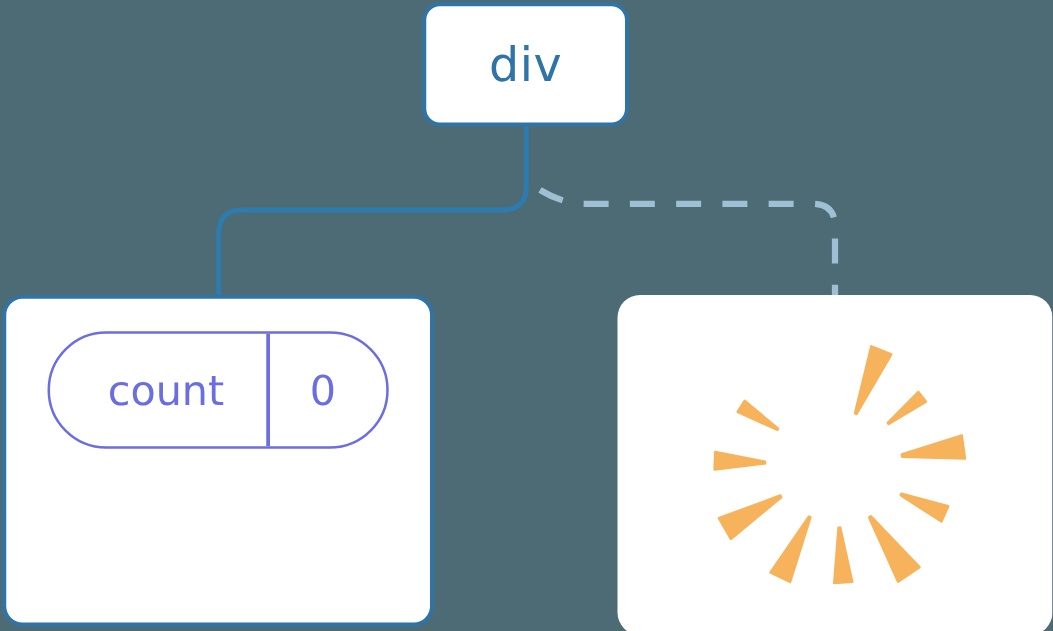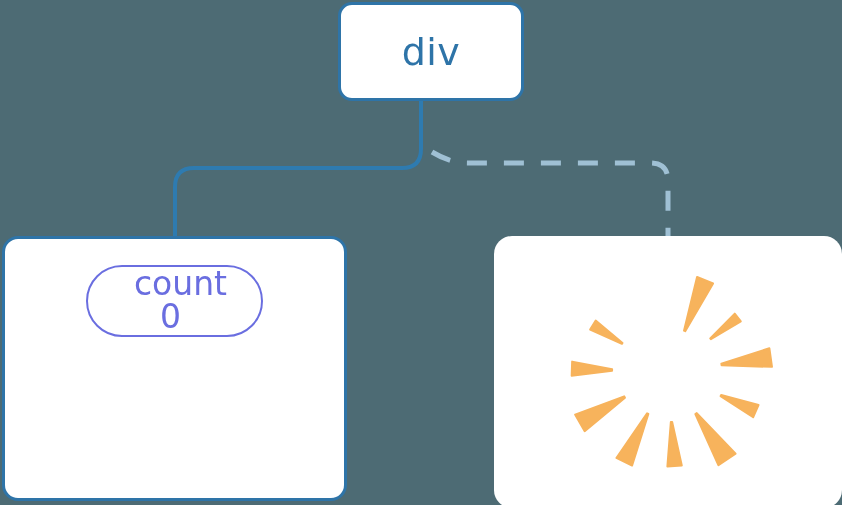--- a/index.html
+++ b/index.html
@@ -36,21 +36,21 @@
     background: #ffffff;
     box-sizing: border-box;
   }
   .node.bordered {
     border: 3px solid #2e74a8;
   }
 
   #node-div {
     left: 338px;
     top: 2px;
-    width: 186px;
+    width: 165px;
     height: 99px;
     border-radius: 14px;
     display: flex;
     align-items: center;
     justify-content: center;
   }
   #node-div .node-title {
     font-size: 38px;
     color: #2e74a8;
     letter-spacing: 0.5px;
@@ -71,28 +71,27 @@
     font-size: 35px;
     color: #2e74a8;
     margin-top: 52px;
     line-height: 1;
     letter-spacing: 0.4px;
   }
 
   
   .pill {
     margin-top: 26px;
-    height: 72px;
+    height: 94px;
     border: 2.5px solid #6a6ee0;
     border-radius: 999px;
     display: flex;
     align-items: stretch;
     box-sizing: border-box;
     background: #ffffff;
-    flex-direction: column;
   }
   .pill-key,
   .pill-val {
     display: flex;
     align-items: center;
     justify-content: center;
     color: #6a6ee0;
     font-size: 33px;
     line-height: 1;
   }

